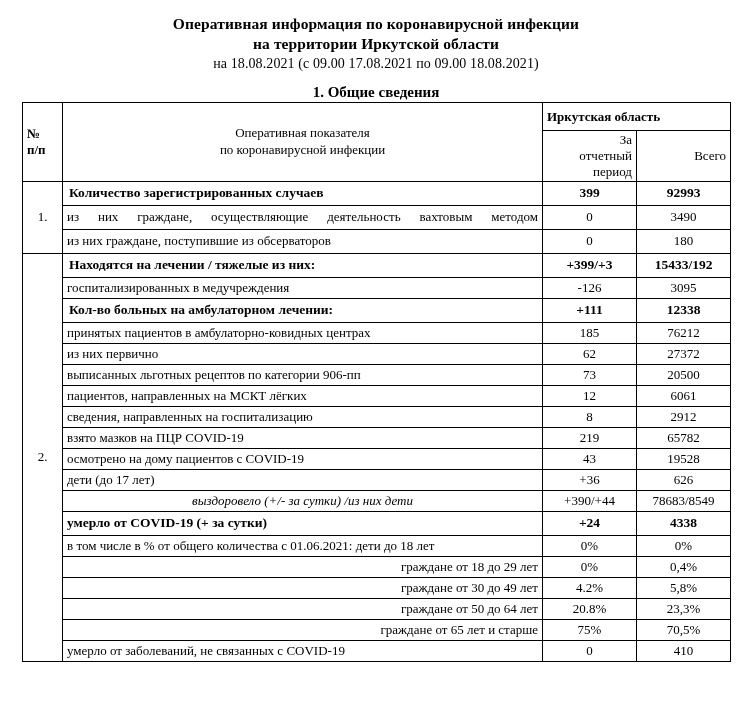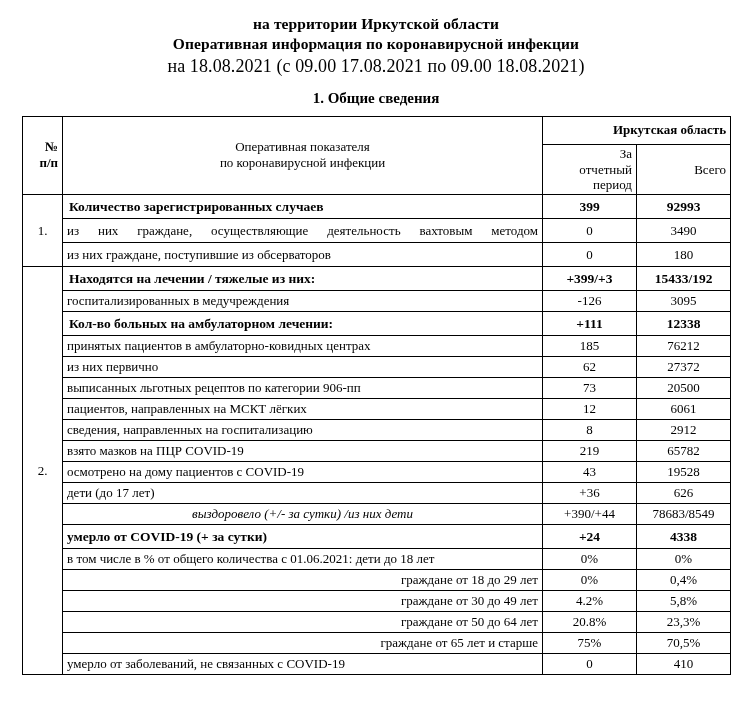--- a/index.html
+++ b/index.html
@@ -23,49 +23,49 @@
   }
   .title-block {
     text-align: center;
     font-weight: bold;
     font-size: 15.5px;
     line-height: 1.32;
     letter-spacing: 0.1px;
   }
   .title-line3 {
     font-weight: normal;
-    font-size: 18px;
+    font-size: 14px;
   }
   .section-title {
     text-align: center;
     font-weight: bold;
     font-size: 15px;
     margin-top: 11px;
-    margin-bottom: 9px;
+    margin-bottom: 1px;
   }
   table.main {
     border-collapse: collapse;
     width: 708px;
     margin: 0 auto;
     table-layout: fixed;
   }
   table.main td, table.main th {
     border: 1px solid #000000;
     padding: 1px 4px;
     font-size: 13px;
     vertical-align: middle;
   }
   
   col.c-num   { width: 40px; }
   col.c-name  { width: 480px; }
   col.c-per   { width: 94px; }
   col.c-tot   { width: 94px; }
 
   .hdr {
-    text-align: right;
+    text-align: left;
     font-weight: bold;
     font-size: 13.5px;
     line-height: 1.25;
   }
   .hdr-region {
     height: 25px;
   }
   .hdr-sub {
     font-weight: normal;
     text-align: right;
@@ -113,22 +113,22 @@
   .row-tall td { height: 21px; }
   .row-small td { height: 18px; margin-left: 48px; }
   .it { font-style: italic; text-align: center; }
 </style>
 </head>
 <body>
 
 <div class="page">
 
   <div class="title-block">
+    <div>Оперативная информация по коронавирусной инфекции</div>
     <div>на территории Иркутской области</div>
-    <div>Оперативная информация по коронавирусной инфекции</div>
     <div class="title-line3">на 18.08.2021  (с 09.00 17.08.2021 по 09.00 18.08.2021)</div>
   </div>
 
   <div class="section-title">1. Общие сведения</div>
 
   <table class="main">
     <colgroup>
       <col class="c-num">
       <col class="c-name">
       <col class="c-per">

